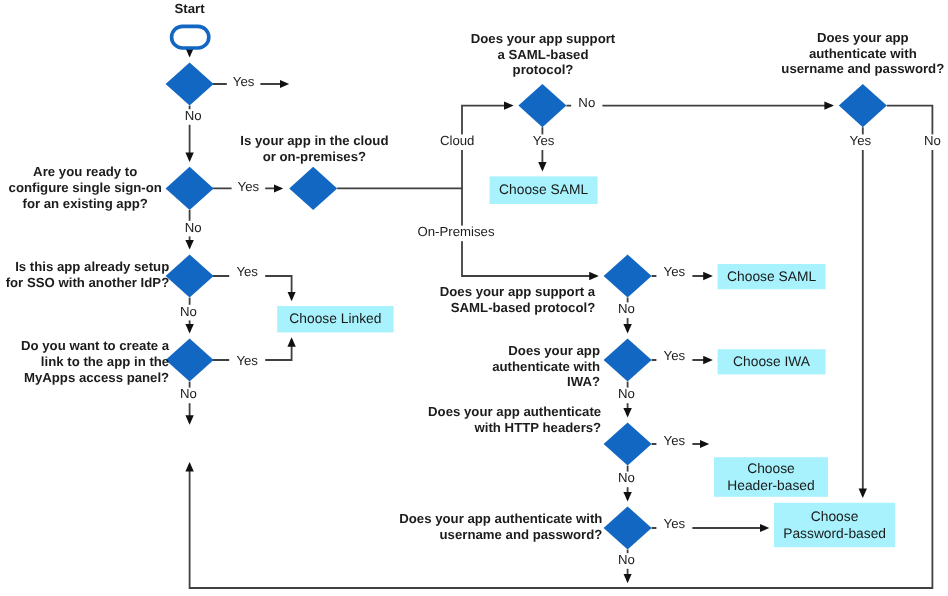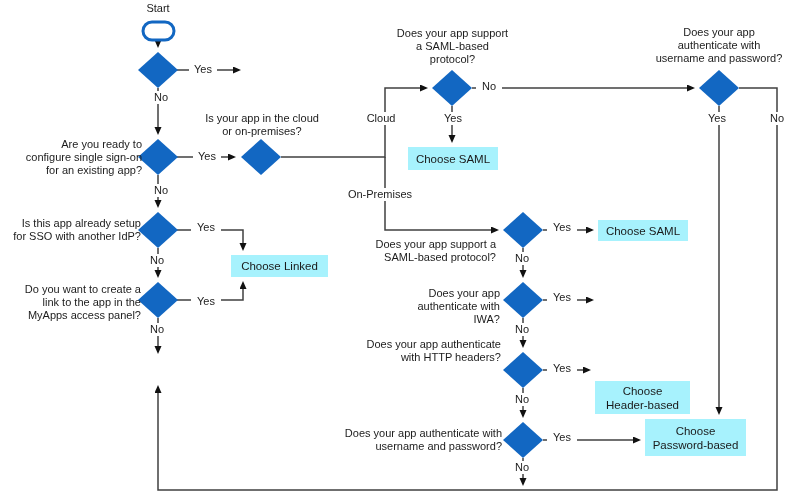--- a/index.html
+++ b/index.html
@@ -4,20 +4,21 @@
 <style>
   html,body{margin:0;padding:0;background:#fff;}
   #stage{
     position:relative;width:790px;height:497px;background:#ffffff;
     font-family:"Liberation Sans",sans-serif;overflow:hidden;
   }
   #wires{position:absolute;left:0;top:0;}
   .lbl{
     position:absolute;font-size:11px;line-height:13px;color:#1c1c1c;
     white-space:pre-line;
+    font-weight:bold;
   }
   .r{text-align:right;}
   .c{text-align:center;}
   .edge{
     position:absolute;font-size:11px;line-height:13px;color:#1c1c1c;
     background:#fff;text-align:center;white-space:nowrap;
   }
   .box{
     position:absolute;background:#a7f2fd;color:#1a1a1a;
     display:flex;align-items:center;justify-content:center;
@@ -74,21 +75,21 @@
       <polygon points="719,70 739,88 719,106 699,88"></polygon>
       <polygon points="523,212 543,230 523,248 503,230"></polygon>
       <polygon points="523,282 543,300 523,318 503,300"></polygon>
       <polygon points="523,352 543,370 523,388 503,370"></polygon>
       <polygon points="523,422 543,440 523,458 503,440"></polygon>
     </g>
   </svg>
 
   <div class="lbl c" style="left:138px;top:2px;width:40px;">Start</div>
 
-  <div class="lbl r" style="left:0px;top:138px;width:142px;">Are you ready to
+  <div class="lbl r" style="left:0px;top:138px;width:142px;text-align:center;">Are you ready to
 configure single sign-on
 for an existing app?</div>
   <div class="lbl r" style="left:0px;top:217px;width:141px;">Is this app already setup
 for SSO with another IdP?</div>
   <div class="lbl r" style="left:8px;top:283px;width:133px;">Do you want to create a
 link to the app in the
 MyApps access panel?</div>
   <div class="lbl c" style="left:196px;top:112px;width:132px;">Is your app in the cloud
 or on-premises?</div>
   <div class="lbl c" style="left:391px;top:27px;width:123px;">Does your app support
@@ -125,18 +126,19 @@
   <div class="edge" style="left:547px;top:291px;width:30px;">Yes</div>
   <div class="edge" style="left:509px;top:323px;width:26px;">No</div>
   <div class="edge" style="left:547px;top:362px;width:30px;">Yes</div>
   <div class="edge" style="left:509px;top:393px;width:26px;">No</div>
   <div class="edge" style="left:547px;top:431px;width:30px;">Yes</div>
   <div class="edge" style="left:509px;top:461px;width:26px;">No</div>
 
   <div class="box" style="left:408px;top:147px;width:90px;height:23px;">Choose SAML</div>
   <div class="box" style="left:199px;top:255px;width:97px;height:22px;margin-left:32px;">Choose Linked</div>
   <div class="box" style="left:598px;top:220px;width:90px;height:21px;">Choose SAML</div>
+  <div class="box" style="left:598px;top:291px;width:90px;height:21px;">Choose IWA</div>
   <div class="box" style="left:595px;top:381px;width:95px;height:33px;">Choose
 Header-based</div>
   <div class="box" style="left:645px;top:419px;width:101px;height:37px;">Choose
 Password-based</div>
 
 </div>
 
 </body></html>

